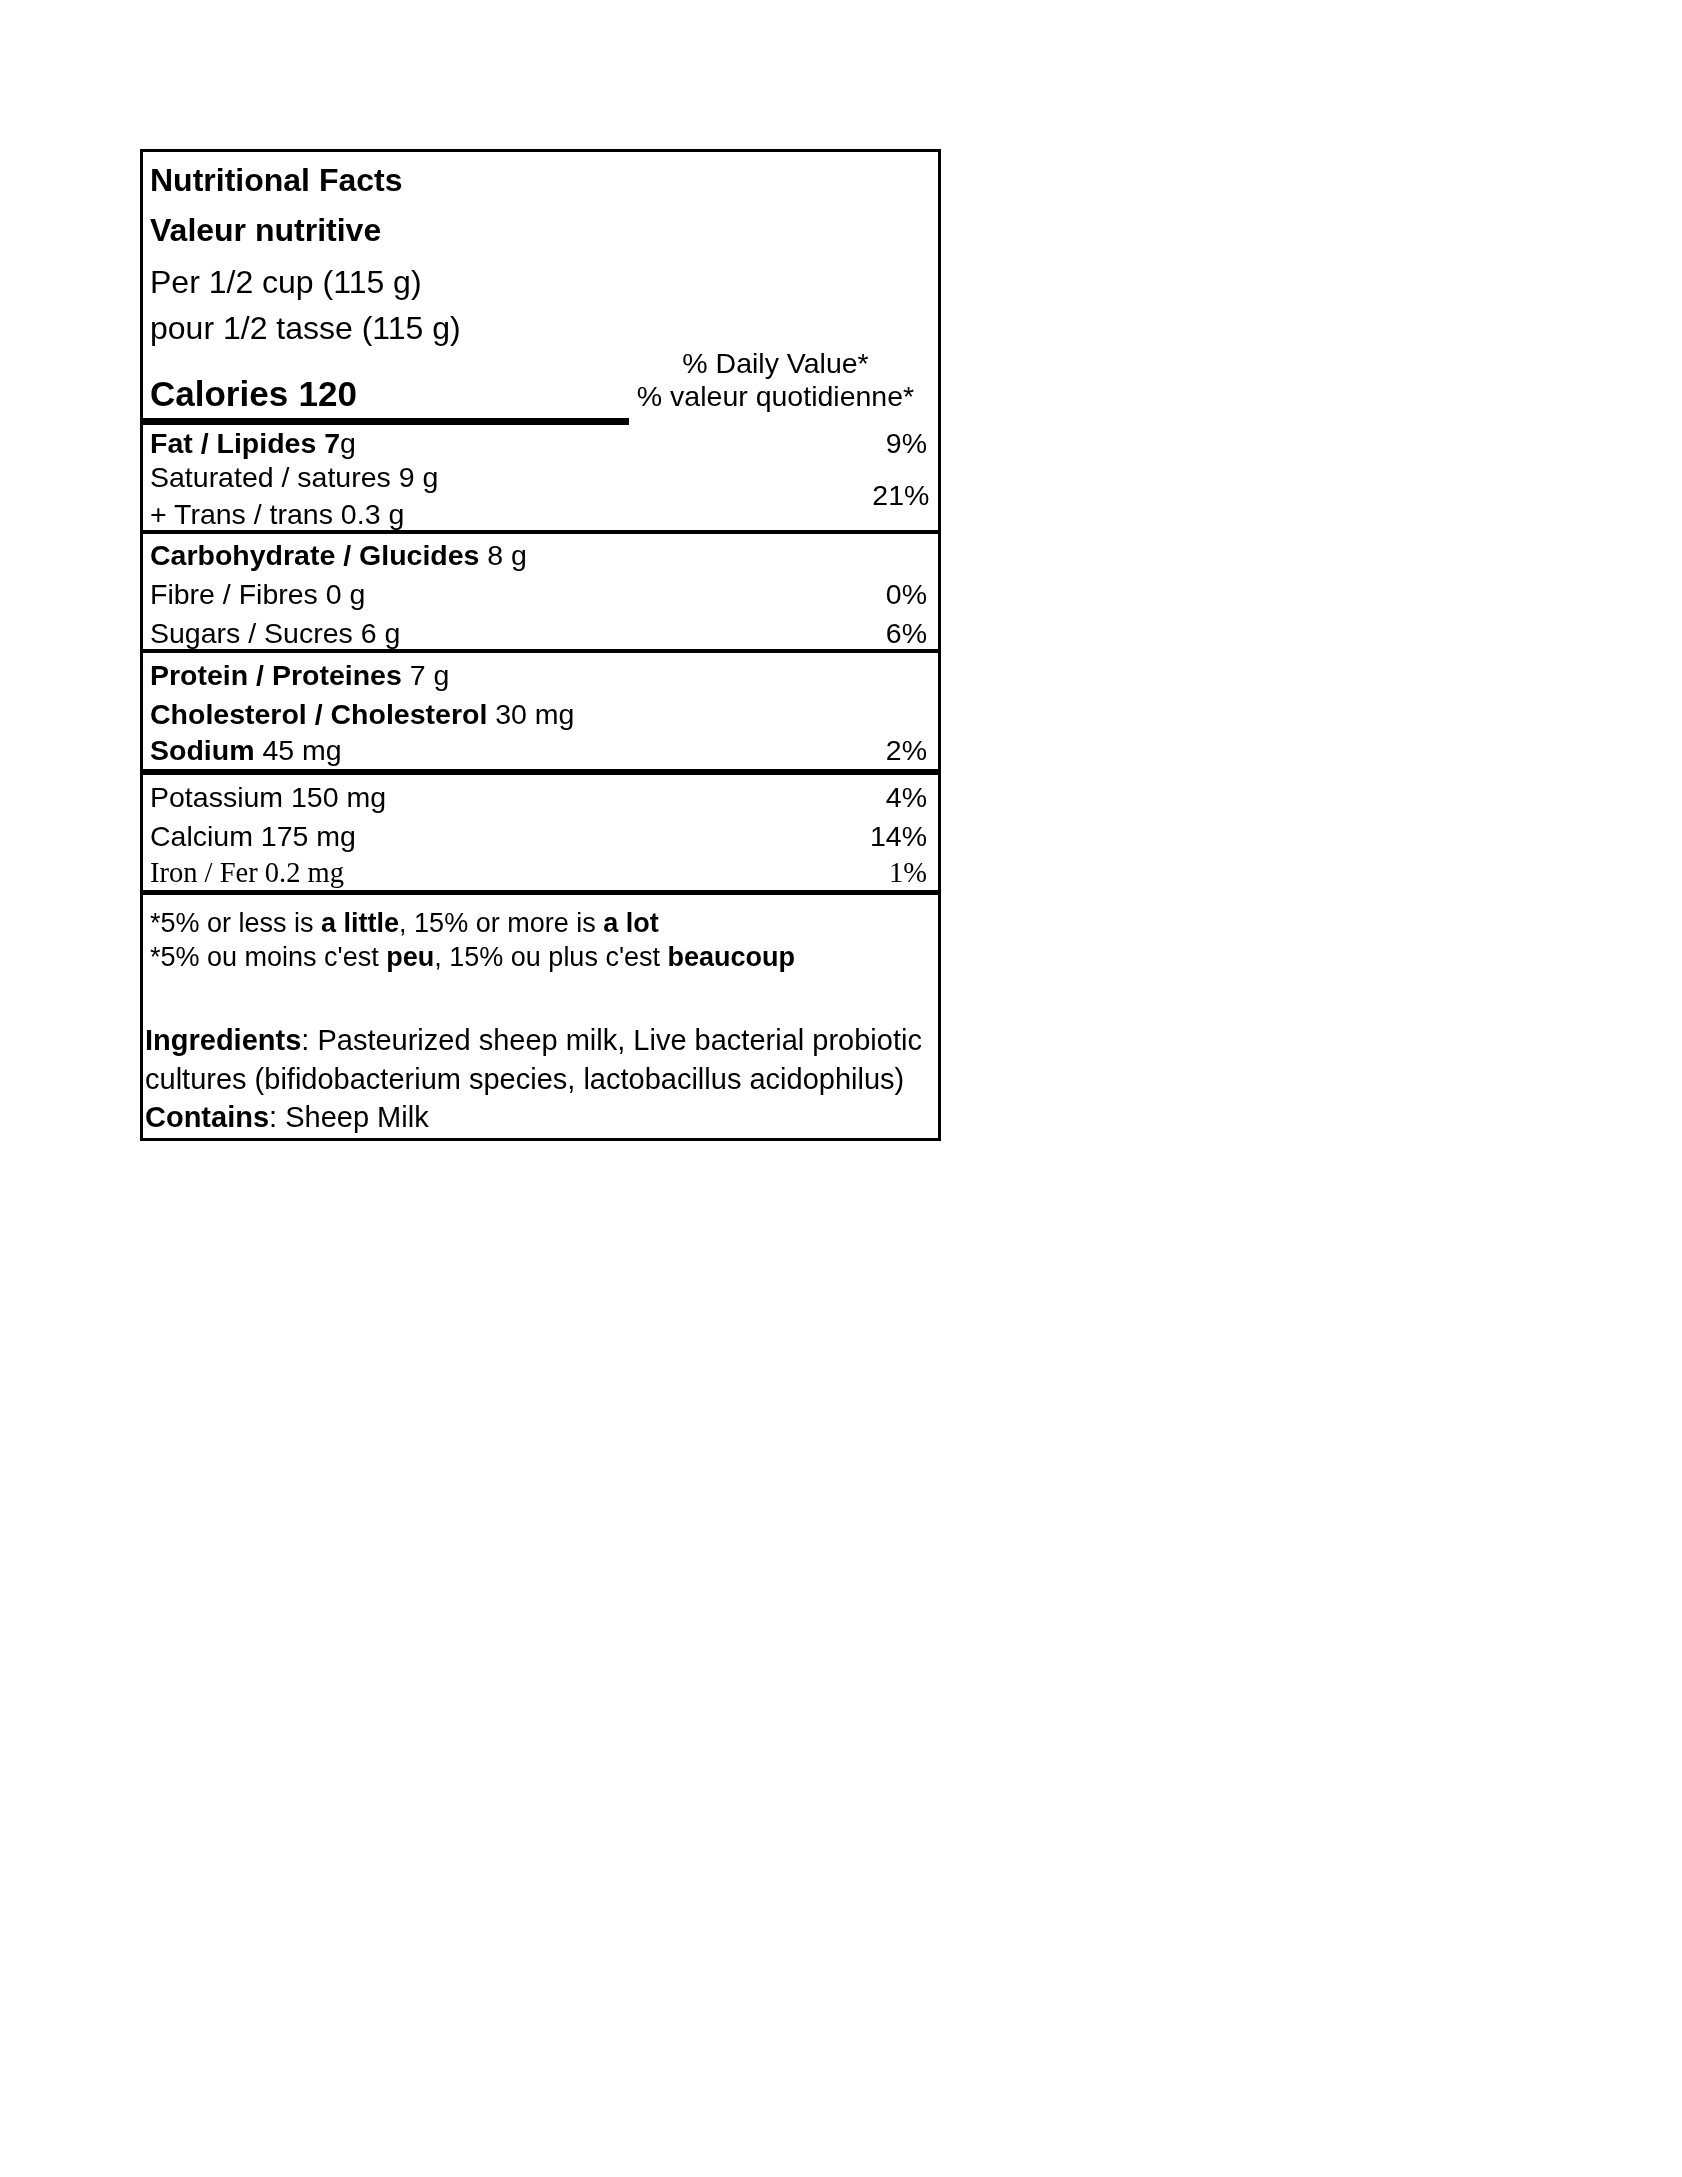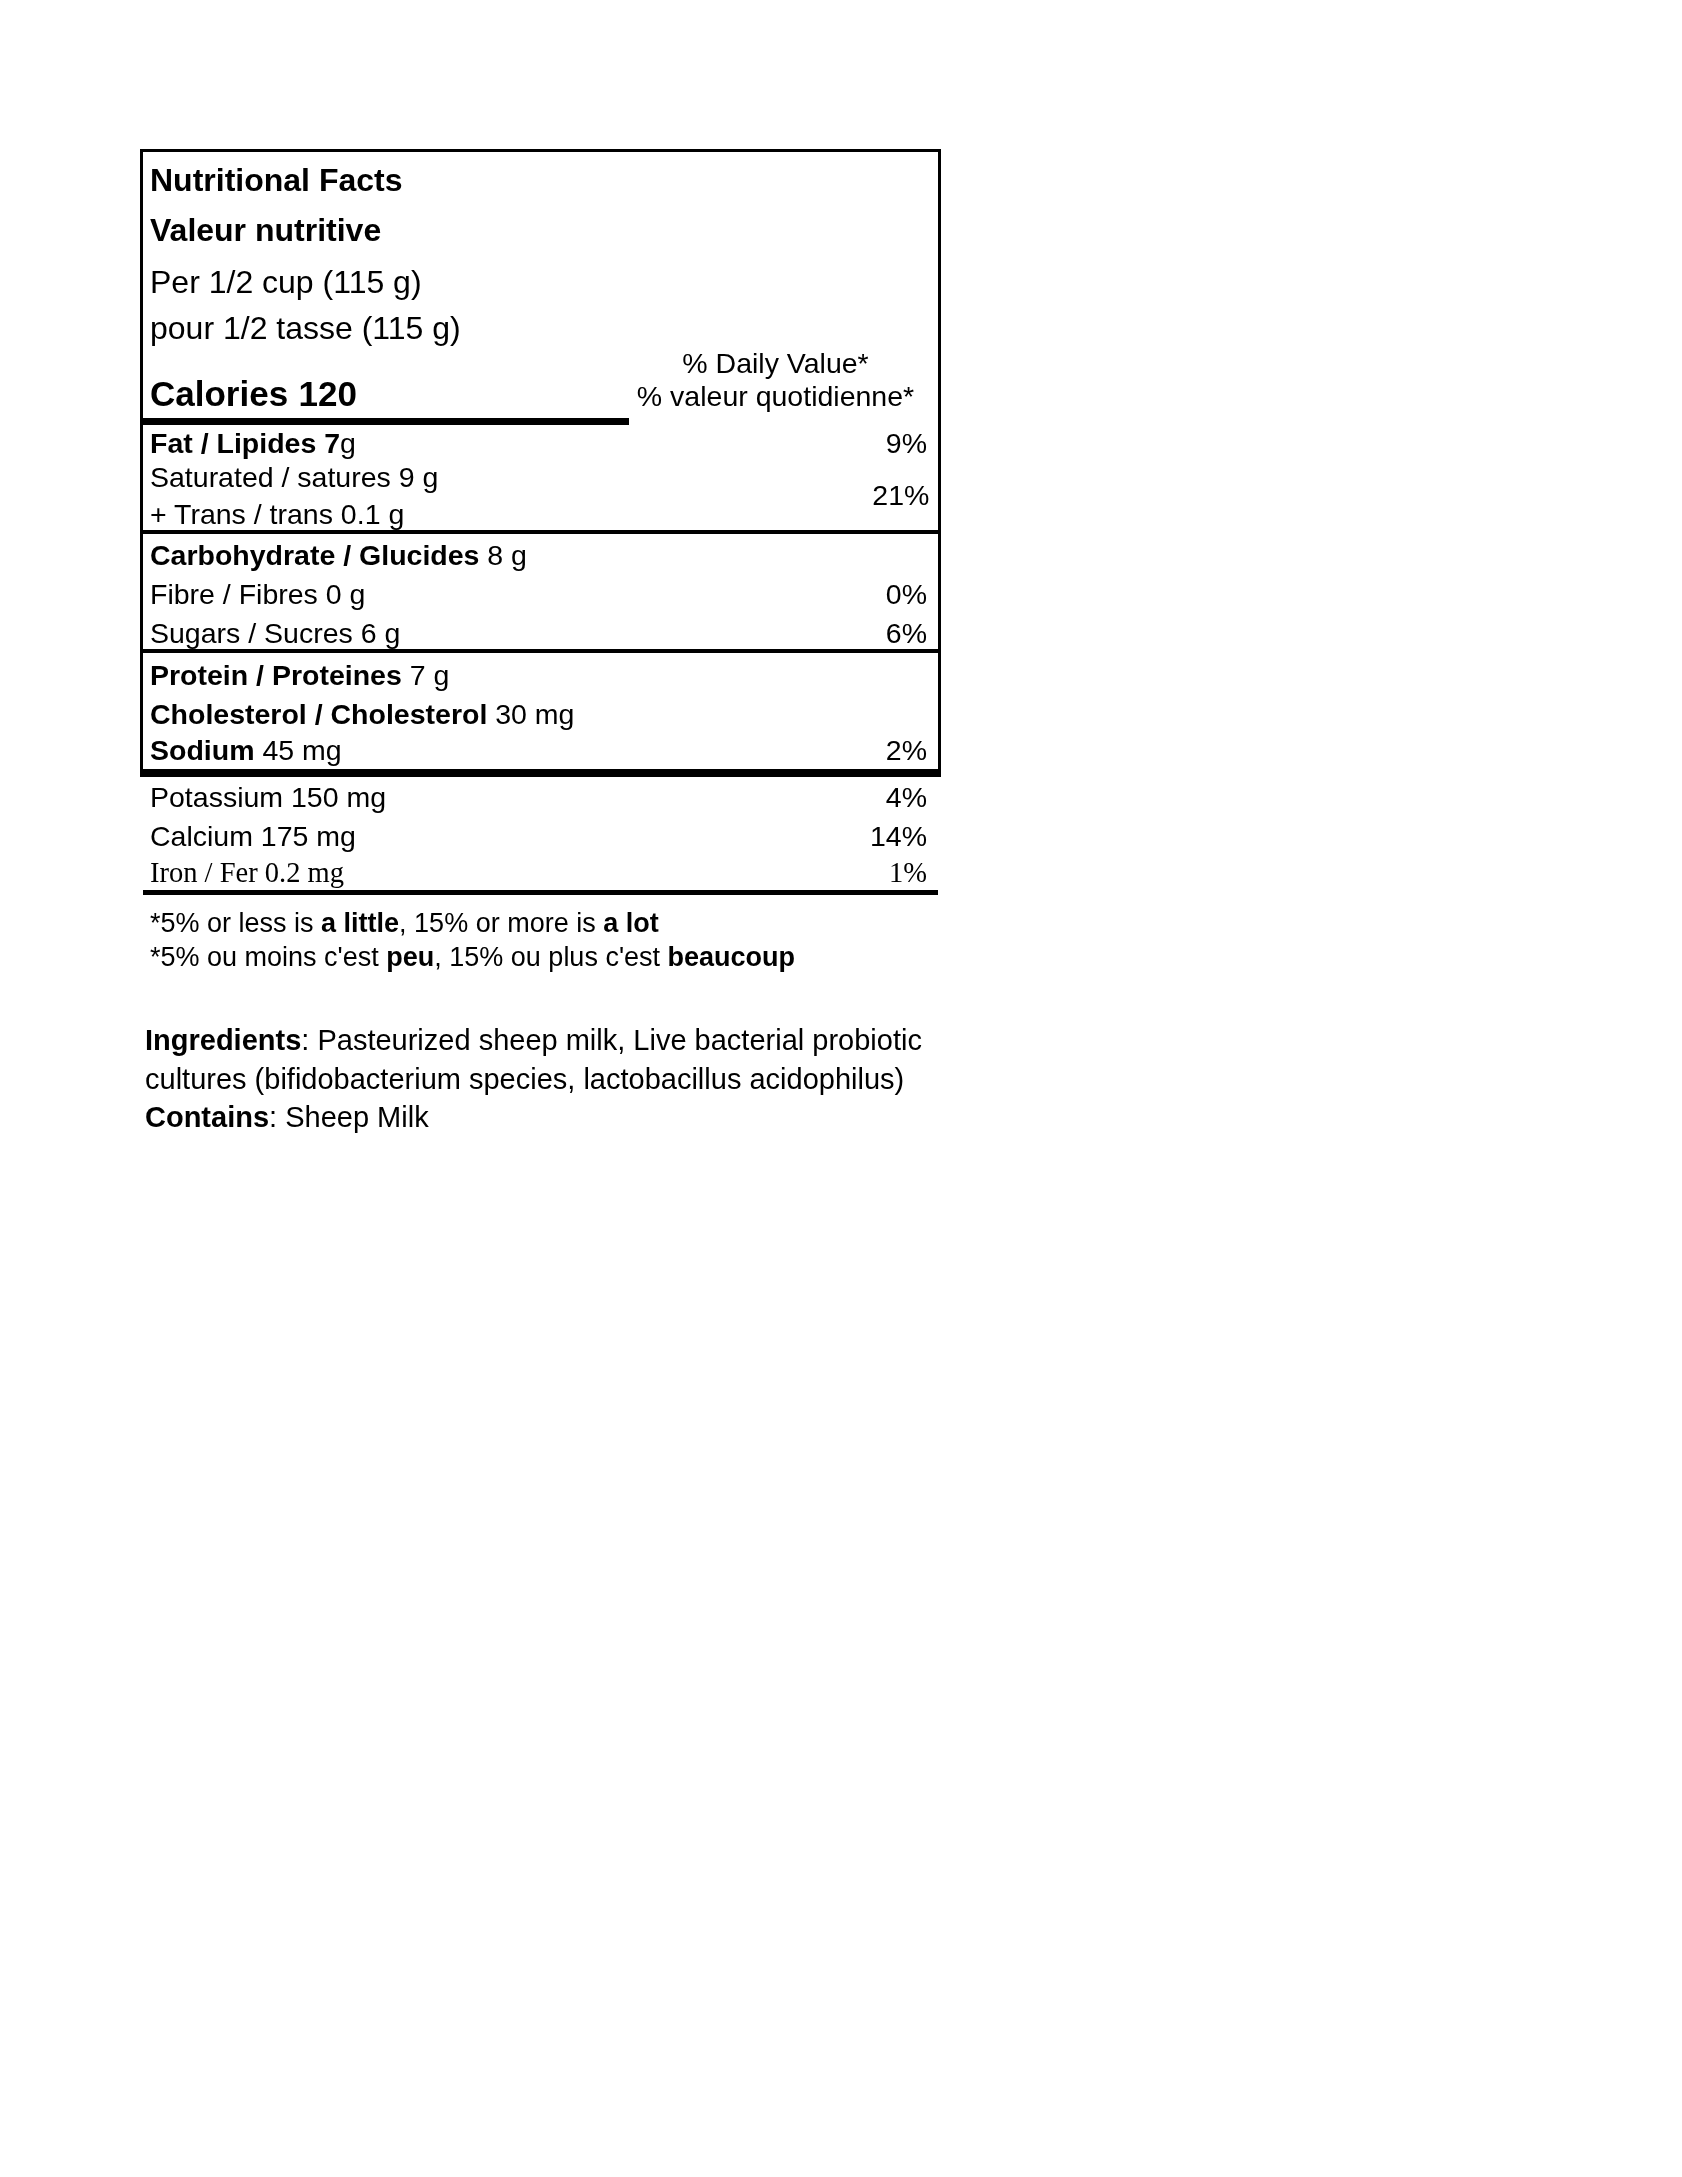--- a/index.html
+++ b/index.html
@@ -10,21 +10,21 @@
     font-family: "Liberation Sans", sans-serif;
     position: relative;
     overflow: hidden;
   }
   b { font-weight: 700; }
 
   
   .label-box {
     position: absolute;
     left: 140px; top: 149px;
-    width: 801px; height: 628px;
+    width: 801px; height: 992px;
     border: 3.5px solid #000;
     box-sizing: border-box;
     background: #fff;
   }
 
   .t-title   { position: absolute; left: 7px; font-size: 32px; font-weight: 700; line-height: 38px; white-space: nowrap; }
   .pos-title-en { top: 8.6px; }
   .pos-title-fr { top: 59px; }
 
   .t-serving { position: absolute; left: 7px; font-size: 32px; font-weight: 400; line-height: 38px; white-space: nowrap; }
@@ -98,21 +98,21 @@
   <div class="row pos-fat">
     <span><b>Fat / Lipides 7</b><span>g</span></span>
     <span>9%</span>
   </div>
 
   <div class="row pos-saturated">
     <span>Saturated / satures 9 g</span>
   </div>
 
   <div class="row pos-trans">
-    <span>+ Trans / trans 0.1 g</span>
+    <span>+ Trans / trans 0.3 g</span>
   </div>
 
   <div class="dv21">21%</div>
 
   <div class="sep sep-1"></div>
 
   <div class="row pos-carb">
     <span><b>Carbohydrate / Glucides</b><span> 8 g</span></span>
   </div>
 

